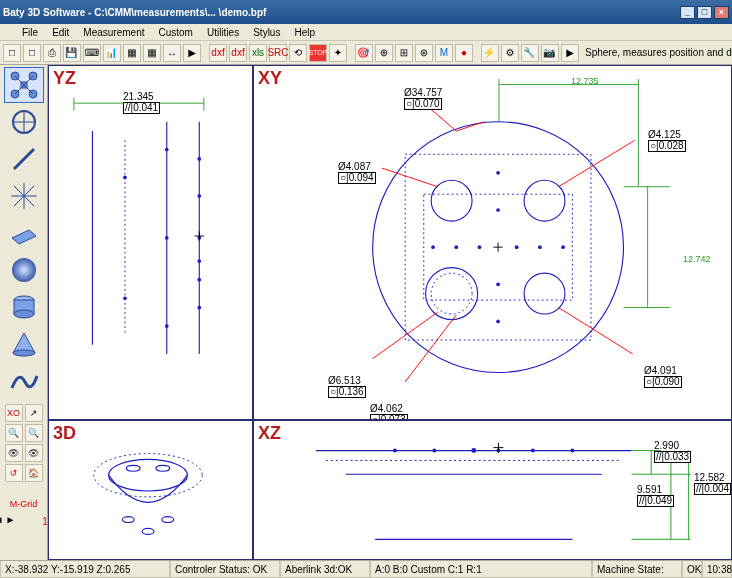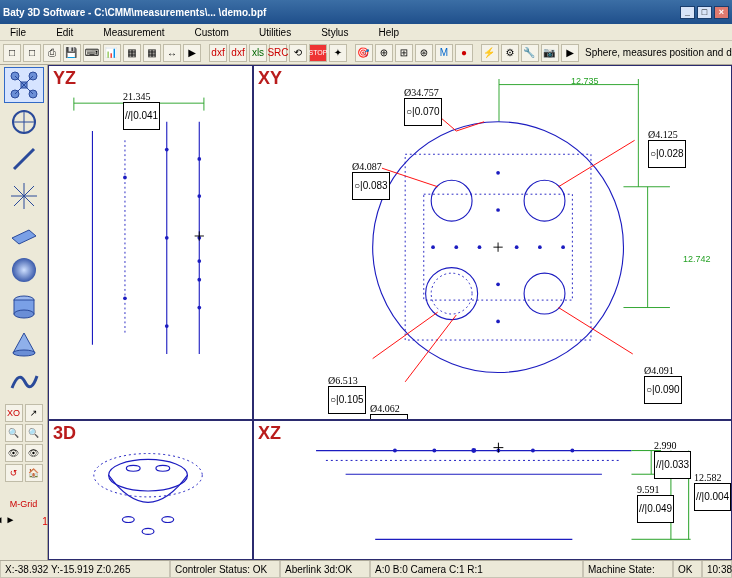--- a/index.html
+++ b/index.html
@@ -5,21 +5,21 @@
   * { box-sizing: border-box; margin: 0; padding: 0; font-family: "Tahoma", sans-serif; font-size: 10px; }
   body { width: 732px; height: 578px; background: #ece9d8; overflow: hidden; display: flex; flex-direction: column; }
 
   
   .titlebar { height: 18px; background: linear-gradient(#3b6ea5,#1f4f8b); color:#fff; display:flex; align-items:center; justify-content:space-between; padding:12px 3px; font-size:10px; font-weight:bold;}
   .titlebar .btns { display:flex; gap:2px; }
   .titlebar .btn { width:15px; height:13px; background:#d8e4f8; border:1px solid #1a3d6d; color:#000; text-align:center; line-height:11px; font-weight:bold; font-size:9px; cursor:default;}
   .titlebar .btn.close { background:#e07a6f; color:#fff;}
 
   
-  .menubar { height:17px; background:#ece9d8; border-bottom:1px solid #c8c4b4; display:flex; align-items:center; padding-left:4px; gap:18px;}
+  .menubar { height:17px; background:#ece9d8; border-bottom:1px solid #c8c4b4; display:flex; align-items:center; padding-left:16px; gap:2px;}
   .menubar span { padding:1px 6px; cursor:default;}
 
   
   .toolbar { height:24px; background:#ece9d8; border-bottom:1px solid #aca899; display:flex; align-items:center; padding:0 3px; gap:2px; overflow:hidden;}
   .tb { width:18px; height:18px; border:1px solid #c0bca8; background:#f5f3e9; display:flex; align-items:center; justify-content:center; font-size:10px; cursor:default; flex-shrink:0;}
   .tb.sep { width:4px; border:none; background:none;}
   .hint { margin-left:4px; color:#000; font-size:10px; white-space:nowrap;}
 
   
   .main { flex:1; display:flex; min-height:0;}
@@ -30,22 +30,22 @@
   .smallgrid{display:grid;grid-template-columns:18px 18px;gap:2px;margin-top:4px;}
   .sm{width:18px;height:18px;border:1px solid #c0bca8;background:#f5f3e9;display:flex;align-items:center;justify-content:center;font-size:9px;}
   .leftcol .arrows{display:flex;gap:2px;margin-top:4px;}
   .leftcol .twelve{color:#d00;font-size:10px;margin-top:2px;margin-left:25px;}
 
   
   .viewgrid { flex:1; display:grid; grid-template-columns: 205px 1fr; grid-template-rows: 1fr 140px; background:#fff; position:relative;}
   .vp { border:1px solid #2b2b6f; position:relative; overflow:hidden; background:#fff;}
   .vp .lbl { position:absolute; top:2px; left:4px; color:#b91c1c; font-size:18px; font-weight:bold;}
   .callout { position:absolute; font-size:8px; line-height:1; }
-  .callout .box{ display:inline-block; border:1px solid #000; background:#fff; padding:8px 1px; margin-top:0px; white-space:nowrap;}
-  .callout .top{ display:block; white-space:nowrap;font-family:Liberation Serif, serif;}
+  .callout .box{ display:inline-block; border:1px solid #000; background:#fff; padding:0 1px; margin-top:0px; white-space:nowrap;}
+  .callout .top{ display:block; white-space:nowrap;}
   .gd{stroke:#26a126;stroke-width:1;fill:none;}
   .gl{position:absolute;color:#26a126;font-size:9px;margin-left:17px;}
   .bd{stroke:#1c1cc0;stroke-width:1.2;fill:none;}
   .bdash{stroke:#1c1cc0;stroke-width:1;fill:none;stroke-dasharray:2 3;}
   .rd{stroke:#ff0000;stroke-width:1;fill:none;}
   .pt{fill:#1c1cc0;}
 
   
   .status { height:18px; background:#ece9d8; border-top:1px solid #aca899; display:flex; align-items:stretch; font-size:10px;}
   .status .cell{ border:1px solid #c8c4b4; border-top:none; padding:1px 4px; display:flex; align-items:center; white-space:nowrap;}
@@ -266,23 +266,23 @@
           <line class="rd" x1="200" y1="70" x2="230" y2="60"></line>
         <line class="rd" x1="180" y1="130" x2="120" y2="110"></line>
         <line class="rd" x1="310" y1="130" x2="392" y2="80"></line>
         <line class="rd" x1="180" y1="265" x2="110" y2="315"></line>
         <line class="rd" x1="200" y1="268" x2="145" y2="340"></line>
         <line class="rd" x1="310" y1="260" x2="390" y2="310"></line>
       </svg>
       <span class="gl" style="left:300px;top:10px">12.735</span>
       <span class="gl" style="left:412px;top:188px">12.742</span>
       <div class="callout" style="left:150px;top:22px"><span class="top">Ø34.757</span><span class="box">○|0.070</span></div>
-      <div class="callout" style="left:98px;top:96px"><span class="top">Ø4.087</span><span class="box">○|0.083</span></div>
+      <div class="callout" style="left:84px;top:96px"><span class="top">Ø4.087</span><span class="box">○|0.094</span></div>
       <div class="callout" style="left:394px;top:64px"><span class="top">Ø4.125</span><span class="box">○|0.028</span></div>
-      <div class="callout" style="left:74px;top:310px"><span class="top">Ø6.513</span><span class="box">○|0.105</span></div>
+      <div class="callout" style="left:74px;top:310px"><span class="top">Ø6.513</span><span class="box">○|0.136</span></div>
       <div class="callout" style="left:116px;top:338px"><span class="top">Ø4.062</span><span class="box">○|0.073</span></div>
       <div class="callout" style="left:390px;top:300px"><span class="top">Ø4.091</span><span class="box">○|0.090</span></div>
     </div>
 
     <div class="vp">
       <span class="lbl">3D</span>
       <svg width="100%" height="100%" viewBox="0 0 205 140">
         <ellipse class="bdash" cx="100" cy="55" rx="55" ry="22"></ellipse>
         <ellipse class="bd" cx="100" cy="55" rx="40" ry="16"></ellipse>
         <path class="bd" d="M60 55 Q100 110 140 55"></path>
@@ -322,17 +322,17 @@
       <div class="callout" style="left:440px;top:52px"><span class="top">12.582</span><span class="box">//|0.004</span></div>
     </div>
 
   </div>
 </div>
 
 <div class="status">
   <div class="cell" style="width:170px">X:-38.932 Y:-15.919 Z:0.265</div>
   <div class="cell" style="width:110px">Controler Status: OK</div>
   <div class="cell" style="width:90px">Aberlink 3d:OK</div>
-  <div class="cell" style="flex:1">A:0  B:0   Camera   C:1  R:1</div>
+  <div class="cell" style="flex:1">A:0  B:0   Custom   C:1  R:1</div>
   <div class="cell" style="width:90px">Machine State:</div>
-  <div class="cell" style="width:29px">OK</div>
+  <div class="cell" style="width:20px">OK</div>
   <div class="cell" style="width:30px">10:38</div>
 </div>
 
 </body></html>

